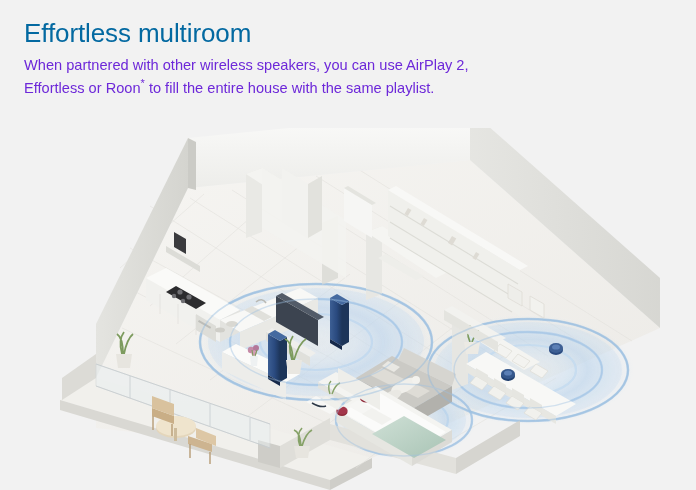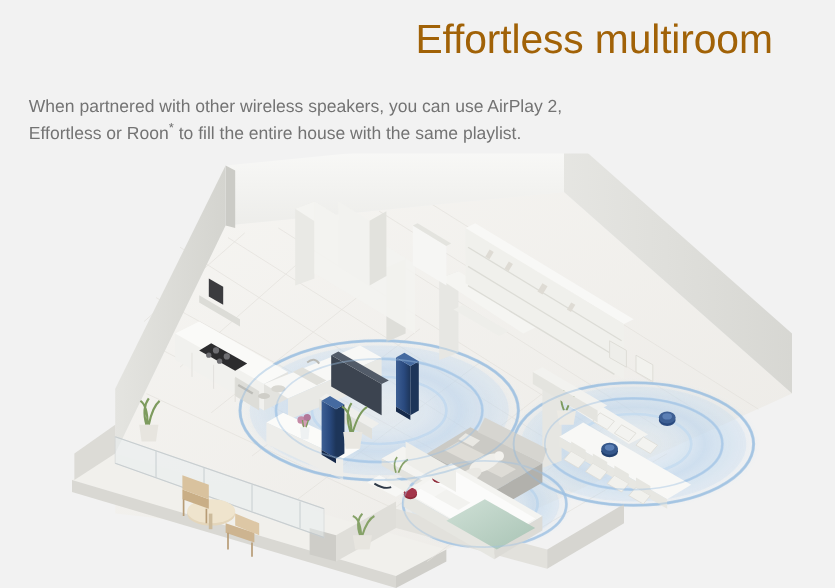--- a/index.html
+++ b/index.html
@@ -8,34 +8,33 @@
     background:#f2f2f2;
     font-family:"Liberation Sans", sans-serif;
     position:relative;
     overflow:hidden;
   }
   .page { position:relative; width:696px; height:490px; background:#f2f2f2; }
 
   
   .text-block { position:absolute; left:24px; top:16px; width:620px; z-index:10; }
   .heading {
-    font-size:34px;
+    font-size:26px;
     font-weight:300;
-    color:#a16207;
+    color:#0369a1;
     letter-spacing:-0.1px;
     line-height:34px;
     font-stretch:condensed;
     white-space:nowrap;
-    text-align:right;
   }
   .subtext {
-    margin-top:28px;
+    margin-top:4px;
     font-size:14.6px;
     font-weight:400;
-    color:#737373;
+    color:#6d28d9;
     line-height:23px;
     max-width:575px;
   }
   .subtext sup { font-size:11px; vertical-align:super; line-height:0; }
 
   
   .illustration {
     position:absolute;
     left:0; top:128px;
     width:696px; height:362px;

